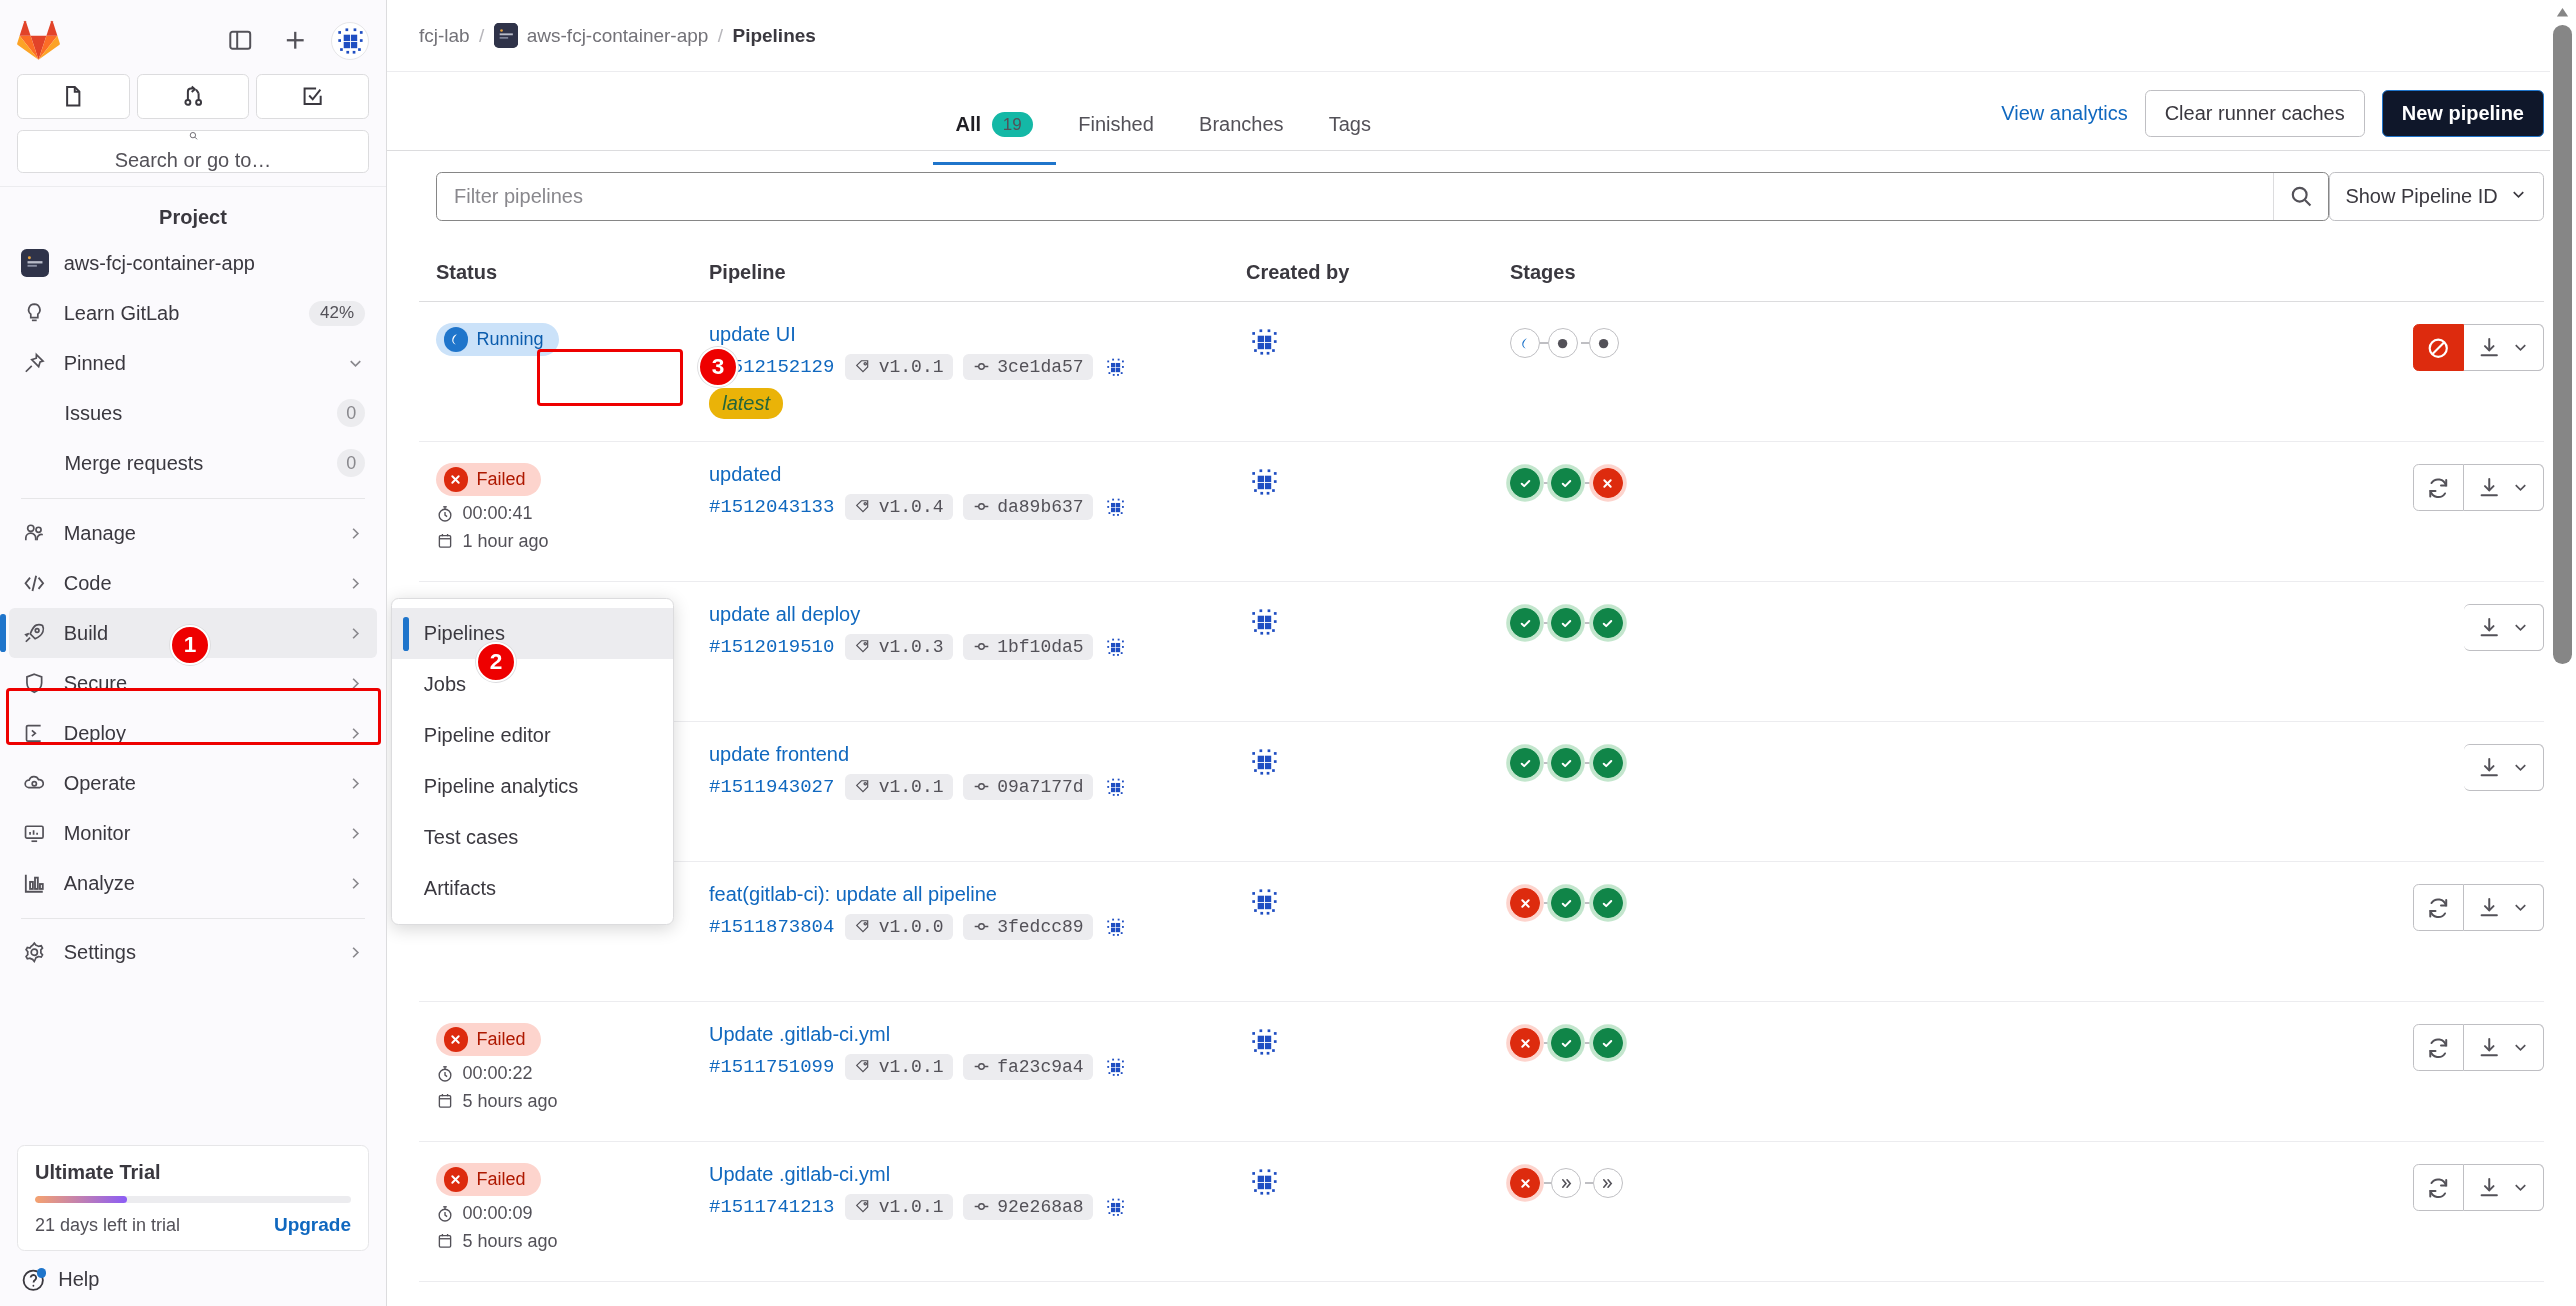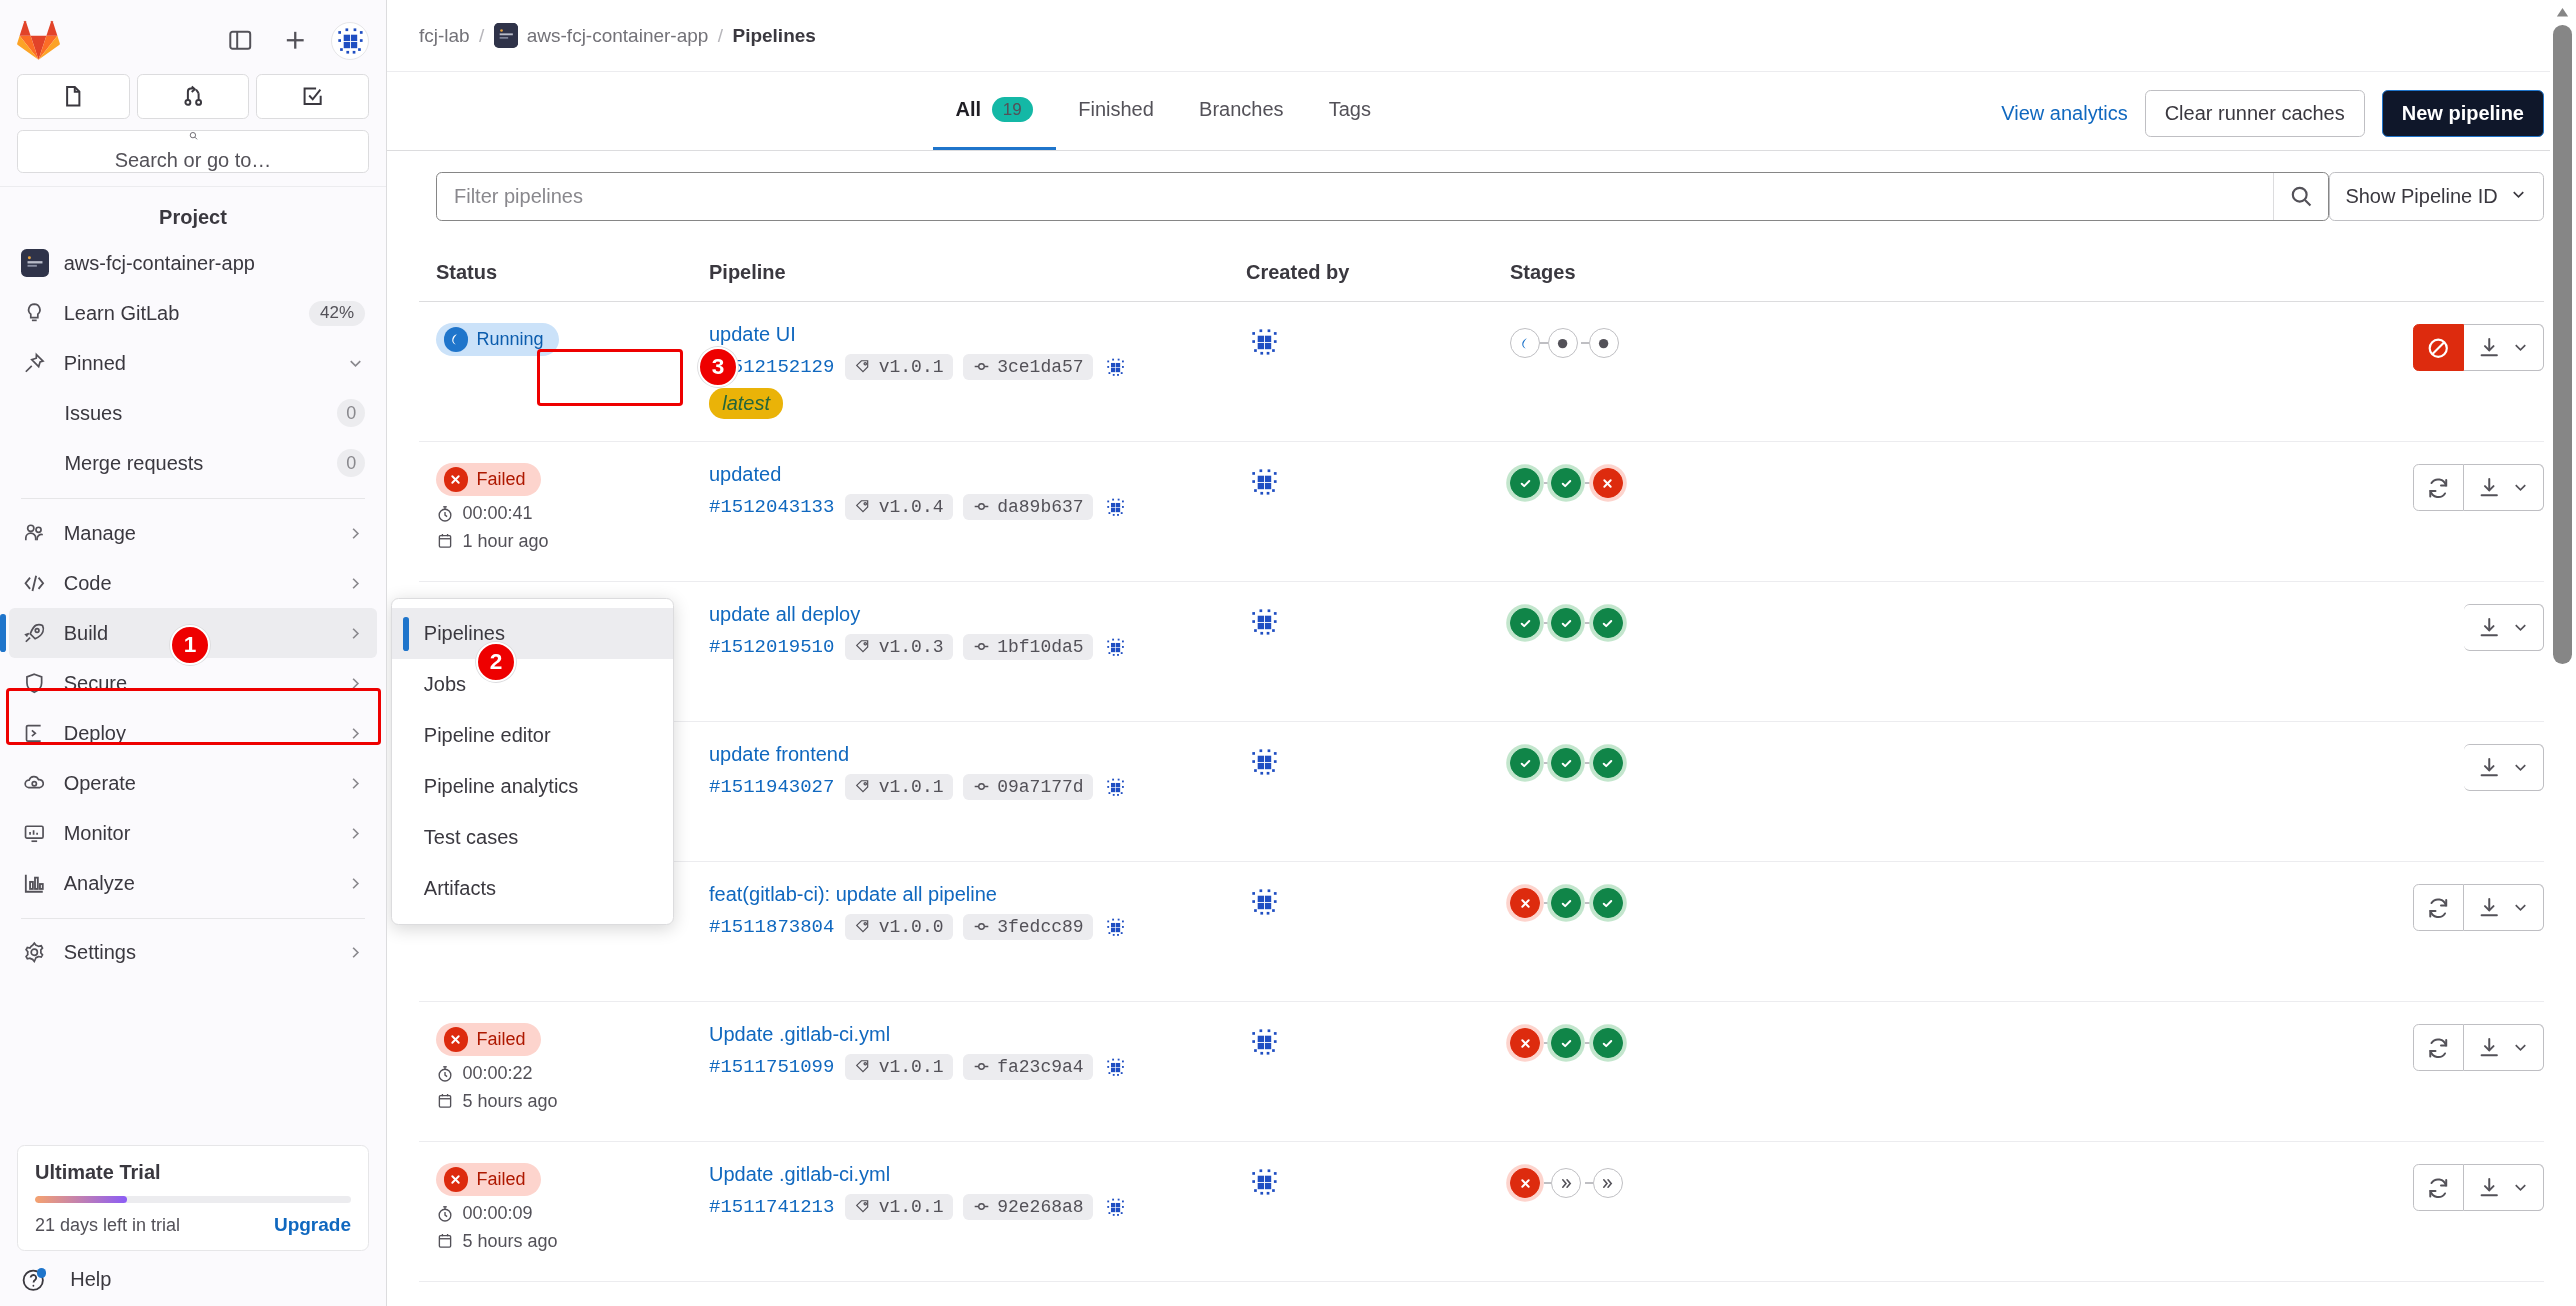--- a/index.html
+++ b/index.html
@@ -84,21 +84,21 @@
   .trial-card {
     border: 0.9px solid #e6e6e8; border-radius: 7.5px; background:#fff;
     padding: 15px 17px 13.2px 17px; margin-bottom: 17px;
   }
   .trial-title { font-size: 20px; font-weight: bold; color: #3a383f; margin-bottom: 11.3px;}
   .trial-bar { height: 7.5px; border-radius: 3.8px; background:#ececef; overflow:hidden; margin-bottom: 11.3px;}
   .trial-bar-fill { height: 100%; width: 29%; background: linear-gradient(90deg,#f5a26f 0%, #8b5cf6 100%); border-radius:3.8px;}
   .trial-row { display:flex; align-items:center; justify-content:space-between; }
   .trial-left { font-size: 18px; color: #535158; }
   .trial-link { font-size: 19px; color:#1068bf; font-weight: bold; cursor:pointer;}
-  .help-row { display:flex; align-items:center; gap:25px; font-size:20px; color:#3a383f; cursor:pointer; padding-left: 3.8px;}
+  .help-row { display:flex; align-items:center; gap:13px; font-size:20px; color:#3a383f; cursor:pointer; padding-left: 3.8px;}
 
   
   .main { flex: 1; height: 1307px; display:flex; flex-direction:column; position:relative; background:#fff; min-width:0;}
   .breadcrumb-bar {
     height: 72px; display:flex; align-items:center; gap:9.4px;
     padding: 0 32px; font-size: 19px; border-bottom:0.9px solid #ececef;
   }
   .bc-link { color:#737278; cursor:pointer; }
   .bc-sep { color:#b6b5ba; }
   .bc-proj { display:flex; align-items:center; gap:8.5px; color:#737278; cursor:pointer;}
@@ -111,21 +111,21 @@
 
   .content { flex:1; padding: 0 0 0 0; overflow:hidden; position:relative;}
   .tabs-row {
     display:flex; align-items:flex-end; justify-content:space-between;
     padding: 0 32px 0 32px; border-bottom: 0.9px solid #dcdcde; height: 79px;
   }
   .tabs { display:flex; align-items:center; gap: 0; padding-left: 514px; height:100%; }
   .tab {
     display:flex; align-items:center; gap:10.4px; height:100%;
     padding: 0 22.6px; font-size:20px; color:#535158; cursor:pointer;
-    border-bottom: 3.8px solid transparent; position:relative; top:0;
+    border-bottom: 3.8px solid transparent; position:relative; top:15px;
   }
   .tab.active { color:#1f1e24; font-weight:bold; border-bottom-color:#1f75cb; }
   .tab-count {
     background:#14b8a6; color:#535158; border-radius:15px; padding:2.8px 11.3px;
     font-size:17px; font-weight:normal;
   }
   .tabs-actions { display:flex; align-items:center; gap:17px; padding-bottom: 13.2px;}
   .link-btn { color:#1068bf; font-size:20px; cursor:pointer; }
   .btn {
     height:47px; padding: 0 19px; border-radius:5.7px; border:0.9px solid #bfbfc3;

